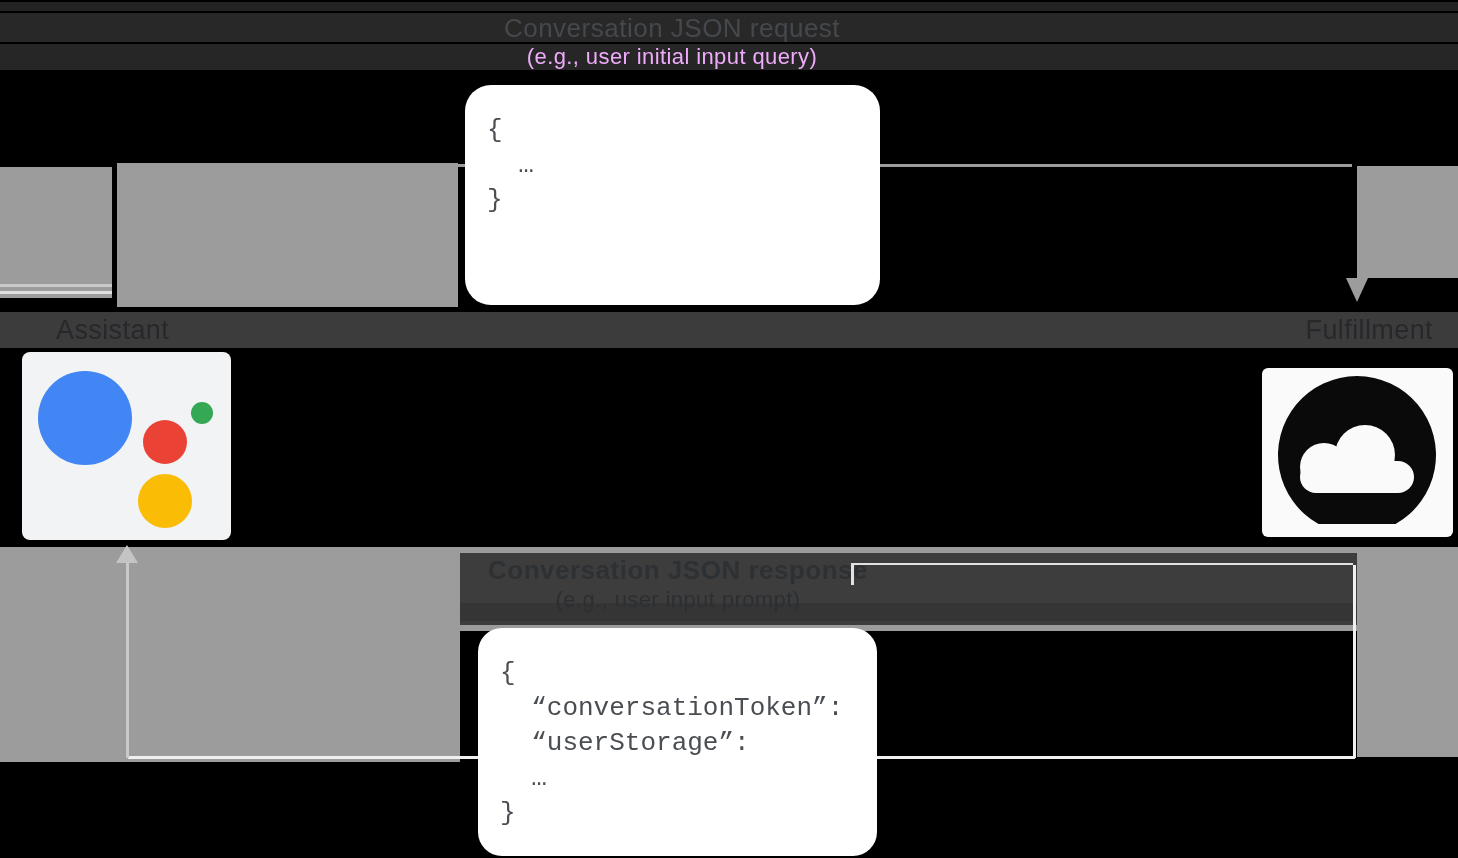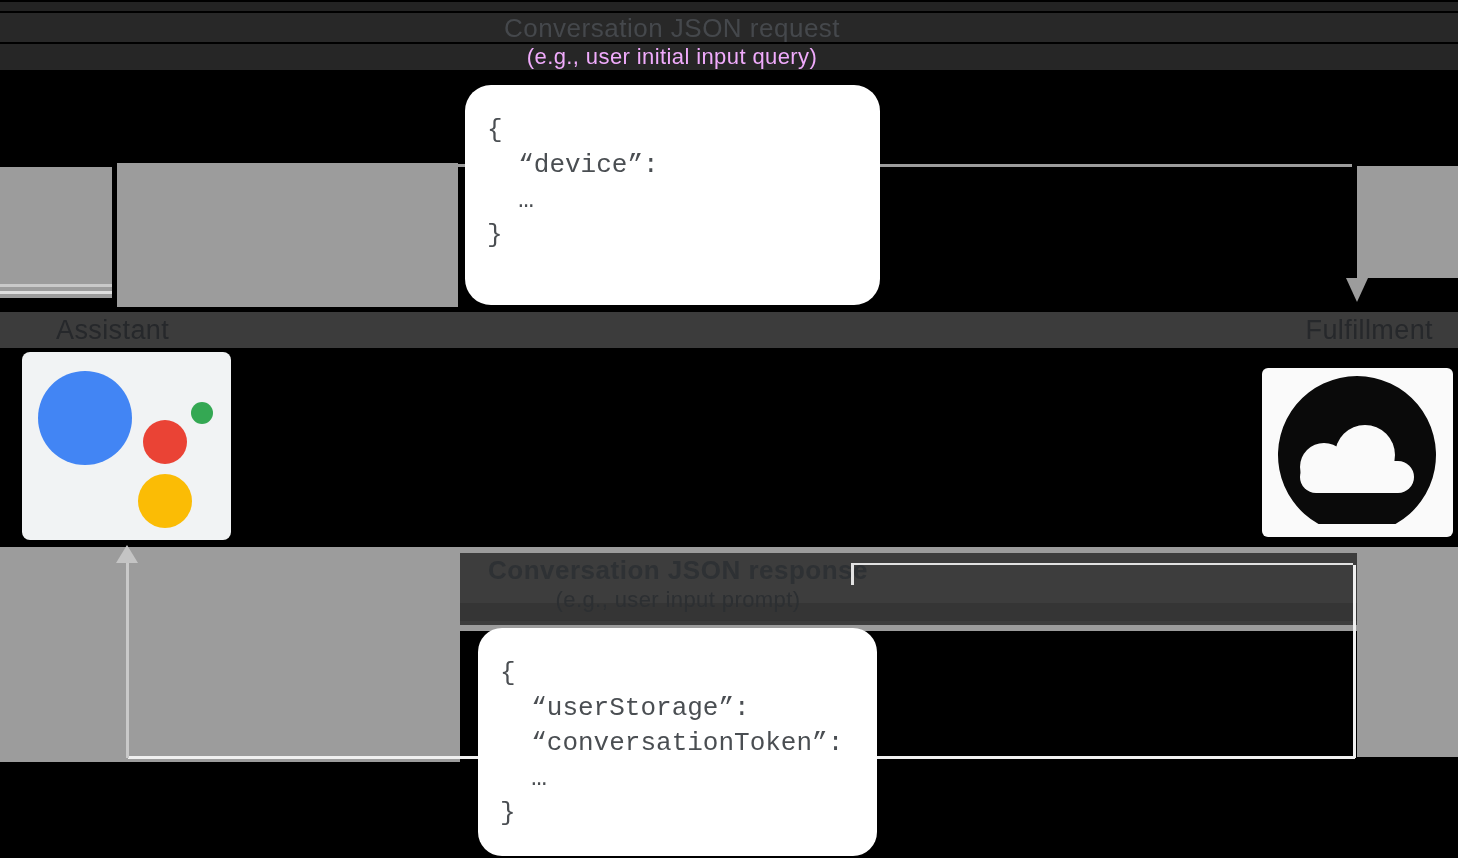--- a/index.html
+++ b/index.html
@@ -83,21 +83,20 @@
   <div class="abs grayA-line1"></div>
   <div class="abs grayA-line2"></div>
   <div class="abs gray grayB"></div>
   <div class="abs req-line"></div>
   <div class="abs gray grayC"></div>
   <div class="abs req-arrowhead"></div>
 
   <div class="abs json-box req-box">
     <div class="code">
       <div class="code-line">{</div>
-      <div class="code-line">  “device”:</div>
       <div class="code-line">  …</div>
       <div class="code-line">}</div>
     </div>
   </div>
 
   <div class="abs label-band"></div>
   <div class="abs assistant-label">Assistant</div>
   <div class="abs fulfillment-label">Fulfillment</div>
 
   <div class="abs assistant-box">
@@ -130,20 +129,20 @@
   <div class="abs resp-line-vr"></div>
   <div class="abs resp-line-h"></div>
   <div class="abs resp-line-vl"></div>
   <div class="abs resp-arrowhead"></div>
   <div class="abs resp-box-link"></div>
   <div class="abs resp-box-link-stub"></div>
 
   <div class="abs json-box resp-box">
     <div class="code">
       <div class="code-line">{</div>
+      <div class="code-line">  “conversationToken”:</div>
       <div class="code-line">  “userStorage”:</div>
-      <div class="code-line">  “conversationToken”:</div>
       <div class="code-line">  …</div>
       <div class="code-line">}</div>
     </div>
   </div>
 
 </div>
 
 </body></html>

